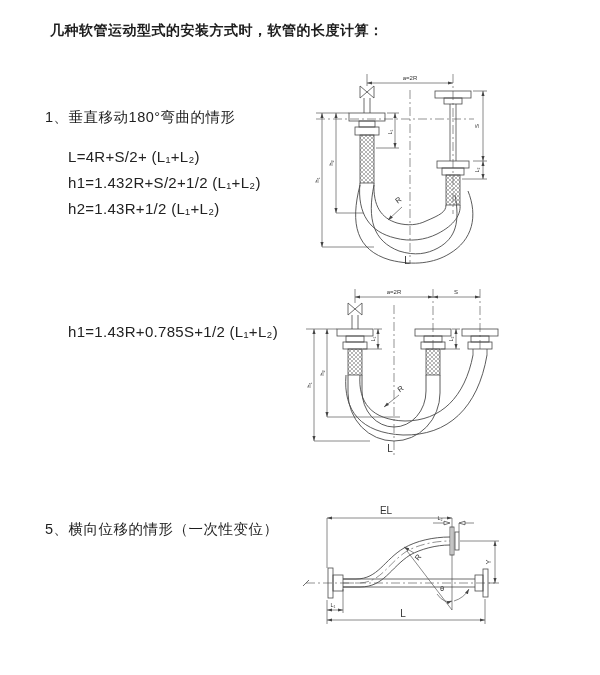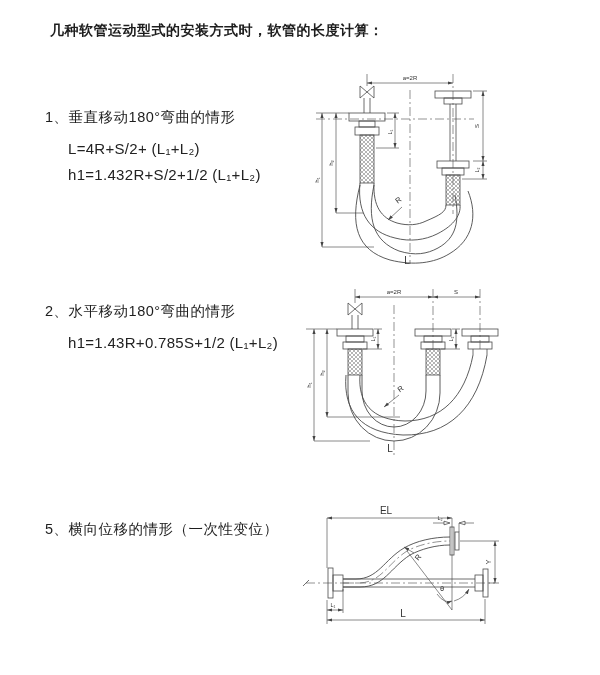--- a/index.html
+++ b/index.html
@@ -4,21 +4,21 @@
 <style>
   html,body{margin:0;padding:0}
   body{
     width:600px;height:675px;position:relative;background:#ffffff;
     font-family:"Liberation Sans","DejaVu Sans",sans-serif;color:#1e1e1e;overflow:hidden;
   }
   .title{position:absolute;left:50px;top:22px;font-size:14px;font-weight:700;letter-spacing:.5px}
   .section{position:absolute;left:45px}
   #s1{top:108px}#s2{top:302px}#s3{top:520px}
   .heading{font-size:14.5px;font-weight:400;letter-spacing:.5px}
-  .formulas{margin:8px 0 0 23px}
+  .formulas{margin:16px 0 0 23px}
   .formula{font-size:15px;height:26px;display:flex;align-items:center;letter-spacing:.3px;color:#222}
   .diag{position:absolute}
   .ln path,.ln rect,.ln line{fill:none;stroke:#4a4a4a;stroke-width:.8}
   .ln .cl{stroke-dasharray:9 3 2 3;stroke-width:.6}
   .ln .dim{stroke-width:.65}
   .ln .hose{stroke-width:.9}
   .ln .hz{fill:url(#hp1);stroke:#4a4a4a}
   #d2 .ln .hz{fill:url(#hp2)}
   text{fill:#333;font-family:"Liberation Sans","DejaVu Sans",sans-serif}
   .lbl{font-size:6px}
@@ -29,25 +29,25 @@
 </head>
 <body>
 
 <div class="title">几种软管运动型式的安装方式时，软管的长度计算：</div>
 
 <div class="section" id="s1">
   <div class="heading">1、垂直移动180°弯曲的情形</div>
   <div class="formulas">
     <div class="formula">L=4R+S/2+ (L₁+L₂)</div>
     <div class="formula">h1=1.432R+S/2+1/2 (L₁+L₂)</div>
+    <div class="formula">h2=1.43R+1/2 (L₁+L₂)</div>
   </div>
 </div>
 
 <div class="section" id="s2">
-  <div class="heading">2、水平移动180°弯曲的情形</div>
   <div class="formulas">
     <div class="formula">h1=1.43R+0.785S+1/2 (L₁+L₂)</div>
   </div>
 </div>
 
 <div class="section" id="s3">
   <div class="heading">5、横向位移的情形（一次性变位）</div>
 </div>
 
 <svg id="d1" class="diag" style="left:310px;top:64px" width="290" height="205" viewBox="0 0 290 205">

